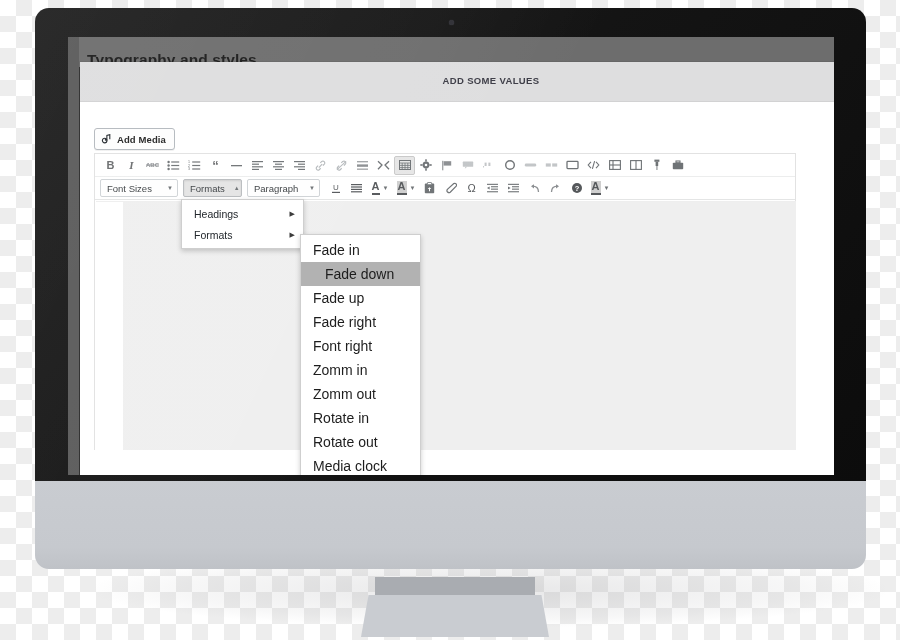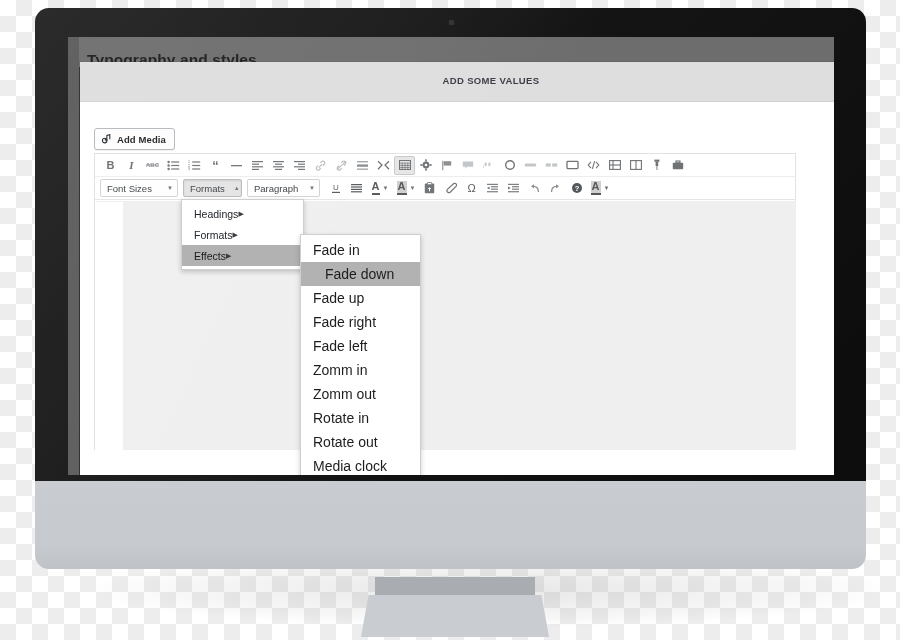--- a/index.html
+++ b/index.html
@@ -295,21 +295,21 @@
     background: #ffffff;
     border: 1px solid #cfcfcf;
     box-shadow: 0 2px 5px rgba(0,0,0,0.20);
     padding: 3px 0;
     z-index: 40;
   }
   .menu-item {
     height: 21px;
     display: flex;
     align-items: center;
-    justify-content: flex-start;
+    justify-content: space-between;
     padding: 0 8px 0 12px;
     font-size: 10.5px;
     color: #23282d;
     cursor: pointer;
     box-sizing: border-box;
   }
   .menu-item .arrow {
     font-size: 7px;
     color: #3c3c3c;
     line-height: 1;
@@ -666,41 +666,37 @@
 
     <div id="formats-menu">
       <div class="menu-item">
         <span>Headings</span>
         <span class="arrow">▶</span>
       </div>
       <div class="menu-item">
         <span>Formats</span>
         <span class="arrow">▶</span>
       </div>
-      <div class="menu-item selected">
-        <span>Effects</span>
-        <span class="arrow">▶</span>
-      </div>
     </div>
 
     <div id="effects-menu">
       <div class="eff-item">
           <span>Fade in</span>
         </div>
       <div class="eff-item selected">
           <span>Fade down</span>
         </div>
       <div class="eff-item">
           <span>Fade up</span>
         </div>
       <div class="eff-item">
           <span>Fade right</span>
         </div>
       <div class="eff-item">
-          <span>Fade left</span>
+          <span>Font right</span>
         </div>
       <div class="eff-item">
           <span>Zomm in</span>
         </div>
       <div class="eff-item">
           <span>Zomm out</span>
         </div>
       <div class="eff-item">
           <span>Rotate in</span>
         </div>

